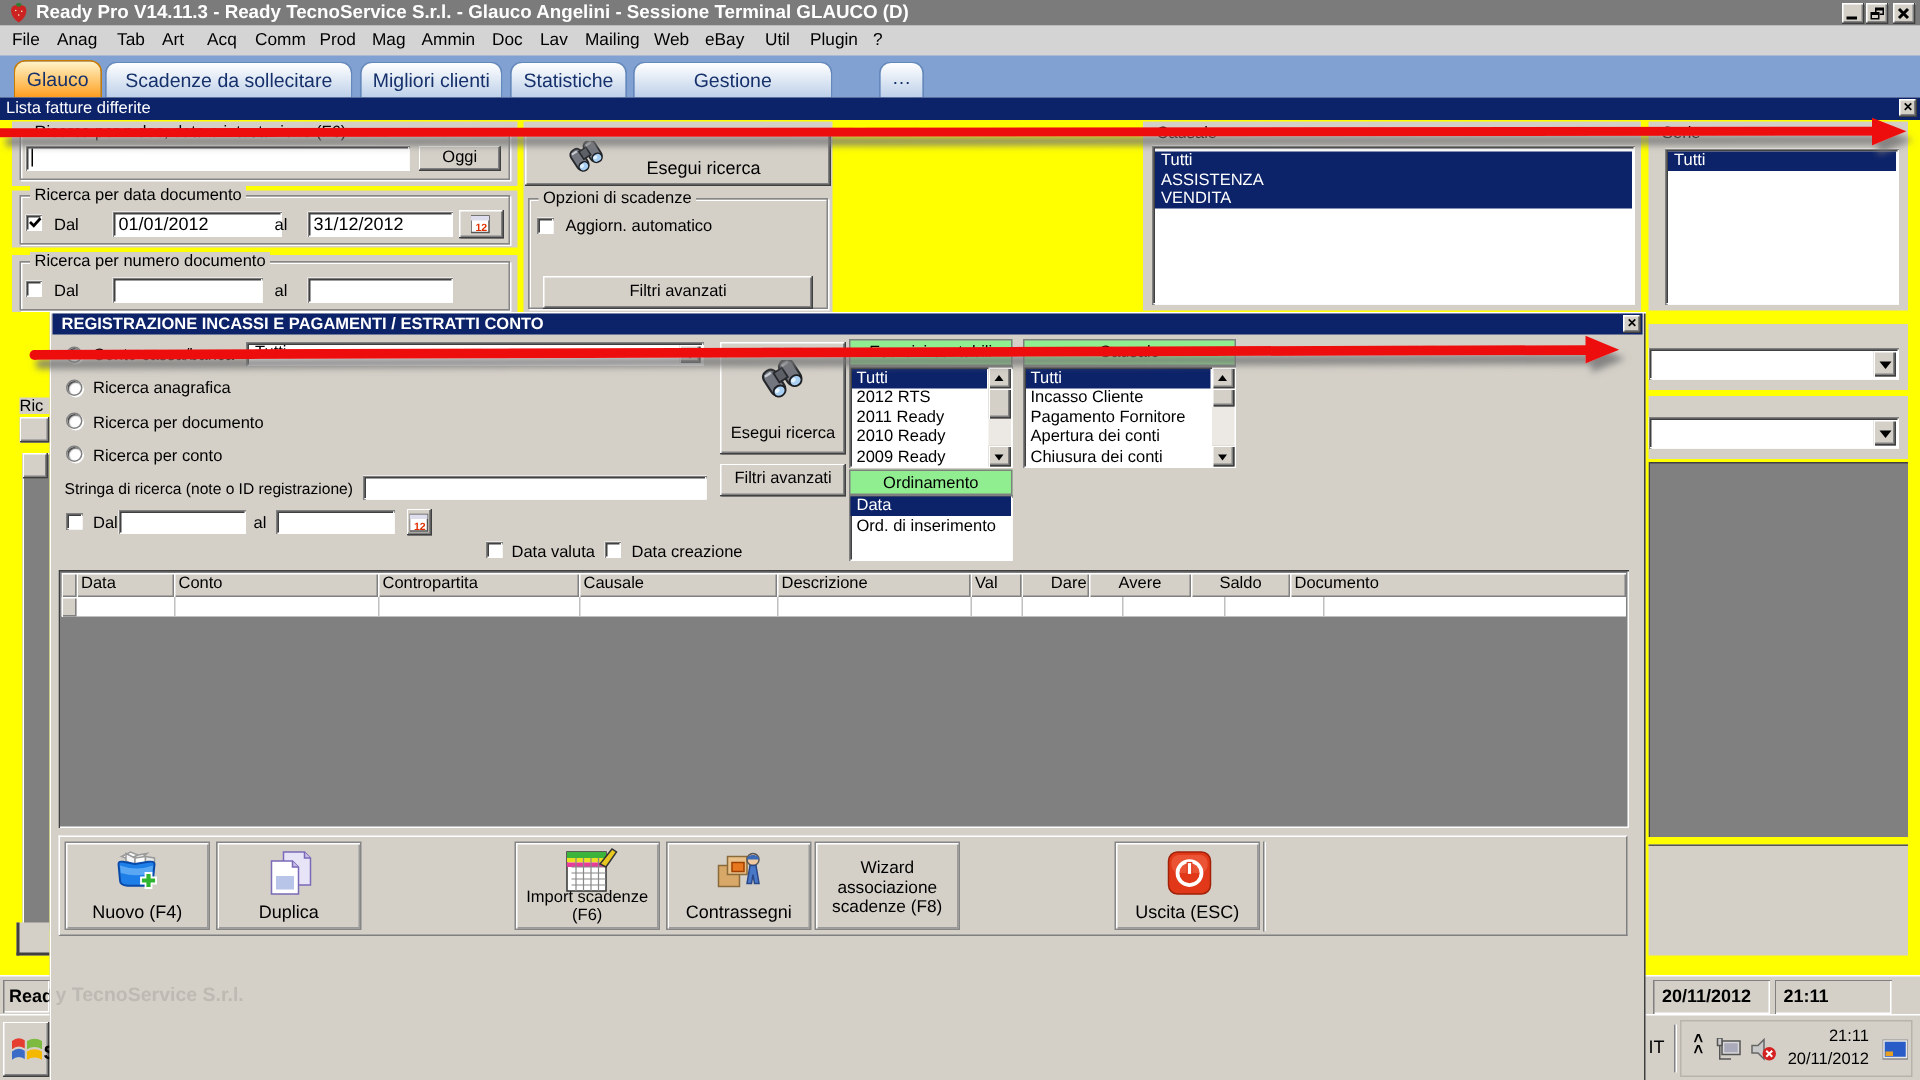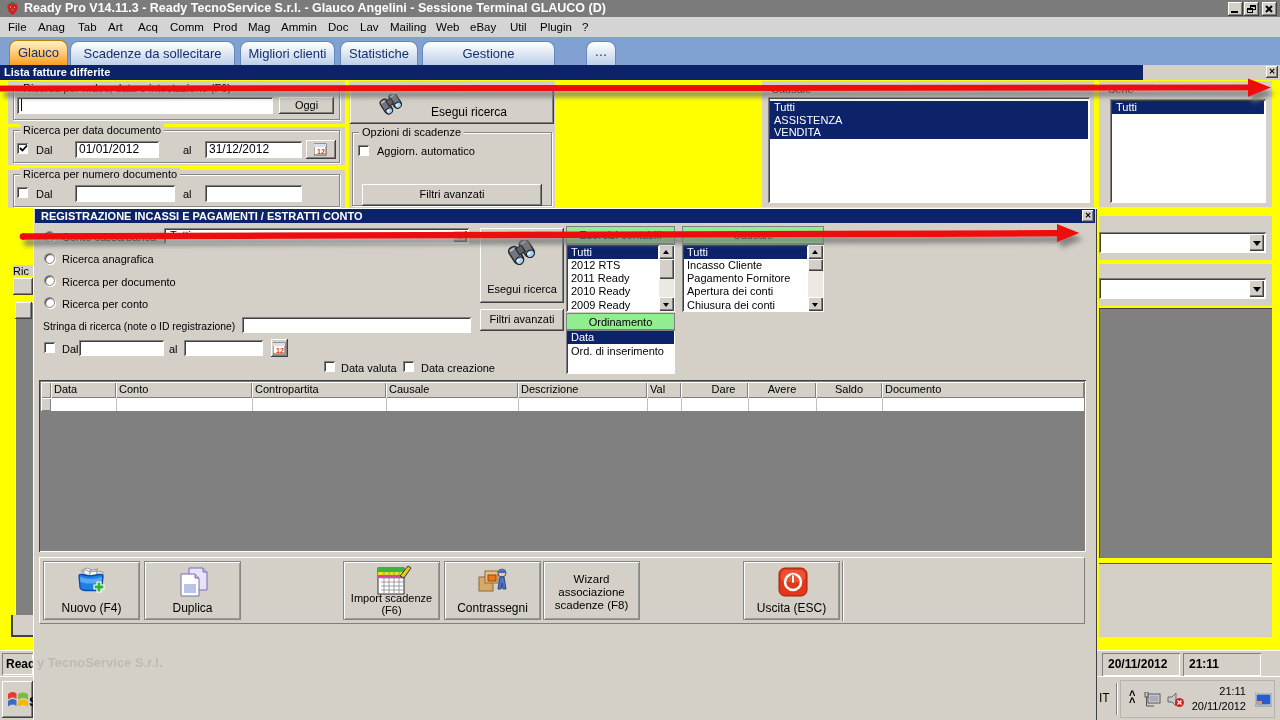--- a/index.html
+++ b/index.html
@@ -70,42 +70,42 @@
 </div>
 
 <div class="abs" style="left:0;top:37px;width:1280px;height:28px;background:#81a1d2;"></div>
 <div class="abs" style="left:9px;top:40px;width:59px;height:25px;background:linear-gradient(#fff3c8,#ffb952 70%,#ff9c20);border:1px solid #c67b05;border-bottom:none;border-radius:8px 8px 0 0;color:#15306b;font-size:13px;text-align:center;line-height:24px;">Glauco</div>
 <div class="abs" style="left:70px;top:41px;width:165px;height:24px;background:linear-gradient(#ffffff,#bdd0e9);border:1px solid #6488bb;border-bottom:none;border-radius:8px 8px 0 0;color:#15306b;font-size:13px;text-align:center;line-height:23px;">Scadenze da sollecitare</div>
 <div class="abs" style="left:240px;top:41px;width:95px;height:24px;background:linear-gradient(#ffffff,#bdd0e9);border:1px solid #6488bb;border-bottom:none;border-radius:8px 8px 0 0;color:#15306b;font-size:13px;text-align:center;line-height:23px;">Migliori clienti</div>
 <div class="abs" style="left:340px;top:41px;width:78px;height:24px;background:linear-gradient(#ffffff,#bdd0e9);border:1px solid #6488bb;border-bottom:none;border-radius:8px 8px 0 0;color:#15306b;font-size:13px;text-align:center;line-height:23px;">Statistiche</div>
 <div class="abs" style="left:422px;top:41px;width:133px;height:24px;background:linear-gradient(#ffffff,#bdd0e9);border:1px solid #6488bb;border-bottom:none;border-radius:8px 8px 0 0;color:#15306b;font-size:13px;text-align:center;line-height:23px;">Gestione messaggistica</div>
 <div class="abs" style="left:586px;top:41px;width:30px;height:24px;background:linear-gradient(#ffffff,#bdd0e9);border:1px solid #6488bb;border-bottom:none;border-radius:8px 8px 0 0;color:#15306b;font-size:13px;text-align:center;line-height:20px;">…</div>
 
-<div class="abs navy" style="left:0;top:65px;width:1143px;height:15px;font-weight:bold;padding:1px 0 0 4px;">Lista fatture differite</div>
+<div class="abs navy" style="left:0;top:65px;width:1280px;height:15px;font-weight:normal;padding:1px 0 0 4px;">Lista fatture differite</div>
 <div class="abs btnface" style="left:1266px;top:66px;width:12px;height:12px;font-size:8px;text-align:center;line-height:11px;font-weight:bold;">✕</div>
 
 <div class="abs" style="left:0;top:80px;width:1280px;height:570px;background:#ffff00;"></div>
 
 <div class="abs" style="left:8px;top:81px;width:337px;height:43px;background:#d4d0c8;">
   <div class="abs gbox" style="left:5px;top:6px;width:327px;height:33px;"></div>
   <div class="abs" style="left:12px;top:1px;background:#d4d0c8;padding:0 3px;">Ricerca per n.doc, data o intestazione (F6)</div>
   <div class="abs field" style="left:9px;top:16px;width:256px;height:17px;">
       <div class="abs" style="left:4px;top:2px;width:1px;height:12px;background:#000;"></div>
     </div>
   <div class="abs btnface" style="left:271px;top:16px;width:55px;height:17px;text-align:center;line-height:16px;">Oggi</div>
 </div>
 <div class="abs" style="left:8px;top:127px;width:337px;height:38px;background:#d4d0c8;">
   <div class="abs gbox" style="left:5px;top:3px;width:327px;height:33px;"></div>
   <div class="abs" style="left:12px;top:-3px;background:#d4d0c8;padding:0 3px;">Ricerca per data documento</div>
   <div class="abs cb" style="left:9px;top:16px;"></div>
   <svg class="abs" width="9" height="9" style="left:11px;top:17px;" viewBox="0 0 9 9">
       <path d="M1 4 L3.5 6.5 L8 1.5" fill="none" stroke="#000" stroke-width="1.8"></path>
     </svg>
   <div class="abs" style="left:28px;top:17px;">Dal</div>
-  <div class="abs field" style="left:67px;top:14px;width:84px;height:17px;font-size:12px;line-height:17px;padding-left:4px;">01/01/2012</div>
+  <div class="abs field" style="left:67px;top:14px;width:113px;height:17px;font-size:12px;line-height:17px;padding-left:4px;">01/01/2012</div>
   <div class="abs" style="left:175px;top:17px;">al</div>
   <div class="abs field" style="left:197px;top:14px;width:97px;height:17px;font-size:12px;line-height:17px;padding-left:4px;">31/12/2012</div>
   <div class="abs btnface" style="left:298px;top:13px;width:30px;height:19px;"></div>
   <svg class="abs" width="13" height="14" style="left:306px;top:15px;">
       <rect x="0" y="2" width="12" height="11" fill="#fff" stroke="#555"></rect>
       <rect x="0" y="2" width="12" height="3" fill="#dde"></rect>
       <text x="3" y="12" font-size="7" fill="#e03000" font-weight="bold">12</text>
     </svg>
 </div>
 <div class="abs" style="left:8px;top:170px;width:337px;height:38px;background:#d4d0c8;">
@@ -297,21 +297,21 @@
 
   <div class="abs" style="left:6px;top:172px;width:1047px;height:172px;background:#808080;box-shadow: inset 1px 1px 0 #404040, inset -1px -1px 0 #fff;">
     <div class="abs" style="left:2px;top:2px;width:1043px;height:16px;background:#d4d0c8;display:flex;">
       <div style="width:10px;box-shadow:inset 1px 1px 0 #fff,inset -1px -1px 0 #808080;"></div>
       <div style="width:65px;box-shadow:inset 1px 1px 0 #fff,inset -1px -1px 0 #808080;padding:1px 0 0 3px;">Data</div>
       <div style="width:136px;box-shadow:inset 1px 1px 0 #fff,inset -1px -1px 0 #808080;padding:1px 0 0 3px;">Conto</div>
       <div style="width:134px;box-shadow:inset 1px 1px 0 #fff,inset -1px -1px 0 #808080;padding:1px 0 0 3px;">Contropartita</div>
       <div style="width:132px;box-shadow:inset 1px 1px 0 #fff,inset -1px -1px 0 #808080;padding:1px 0 0 3px;">Causale</div>
       <div style="width:129px;box-shadow:inset 1px 1px 0 #fff,inset -1px -1px 0 #808080;padding:1px 0 0 3px;">Descrizione</div>
       <div style="width:34px;box-shadow:inset 1px 1px 0 #fff,inset -1px -1px 0 #808080;padding:1px 0 0 3px;">Val</div>
-      <div style="width:67px;box-shadow:inset 1px 1px 0 #fff,inset -1px -1px 0 #808080;padding:1px 0 0 18px;text-align:center;">Dare</div>
+      <div style="width:45px;box-shadow:inset 1px 1px 0 #fff,inset -1px -1px 0 #808080;padding:1px 0 0 18px;text-align:center;">Dare</div>
       <div style="width:68px;box-shadow:inset 1px 1px 0 #fff,inset -1px -1px 0 #808080;padding:1px 0 0 0;text-align:center;">Avere</div>
       <div style="width:66px;box-shadow:inset 1px 1px 0 #fff,inset -1px -1px 0 #808080;padding:1px 0 0 0;text-align:center;">Saldo</div>
       <div style="flex:1;box-shadow:inset 1px 1px 0 #fff,inset -1px -1px 0 #808080;padding:1px 0 0 3px;">Documento</div>
     </div>
     <div class="abs" style="left:2px;top:18px;width:1043px;height:13px;background:#fff;">
       <div class="abs" style="left:0;top:0;width:10px;height:13px;background:#d4d0c8;box-shadow:inset 1px 1px 0 #fff,inset -1px -1px 0 #808080;"></div>
       <div class="abs" style="left:75px;top:0;width:1px;height:13px;background:#c0c0c0;"></div>
       <div class="abs" style="left:211px;top:0;width:1px;height:13px;background:#c0c0c0;"></div>
       <div class="abs" style="left:345px;top:0;width:1px;height:13px;background:#c0c0c0;"></div>
       <div class="abs" style="left:477px;top:0;width:1px;height:13px;background:#c0c0c0;"></div>

